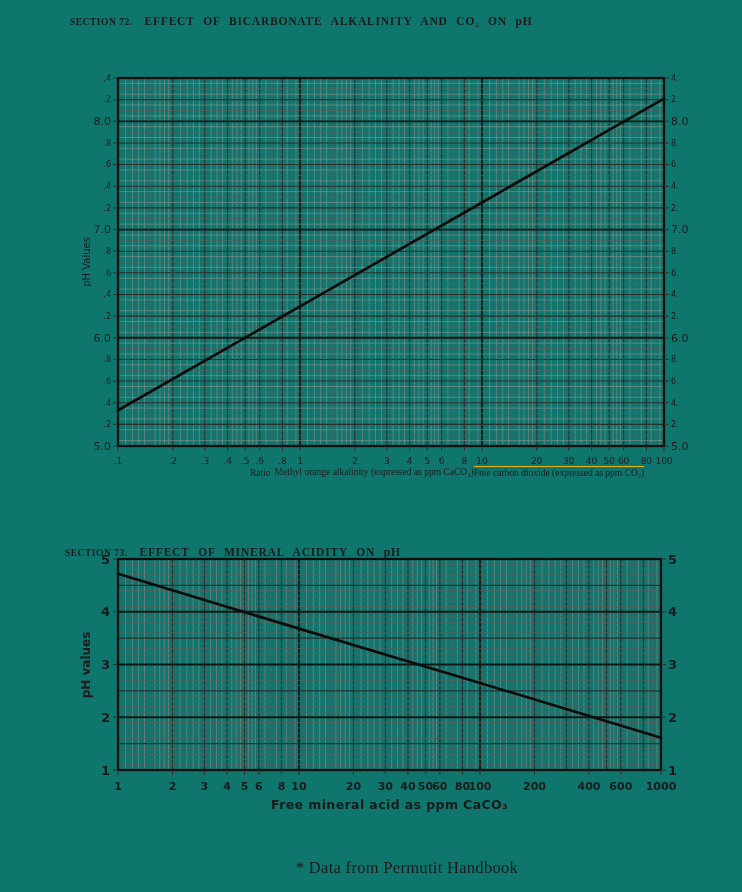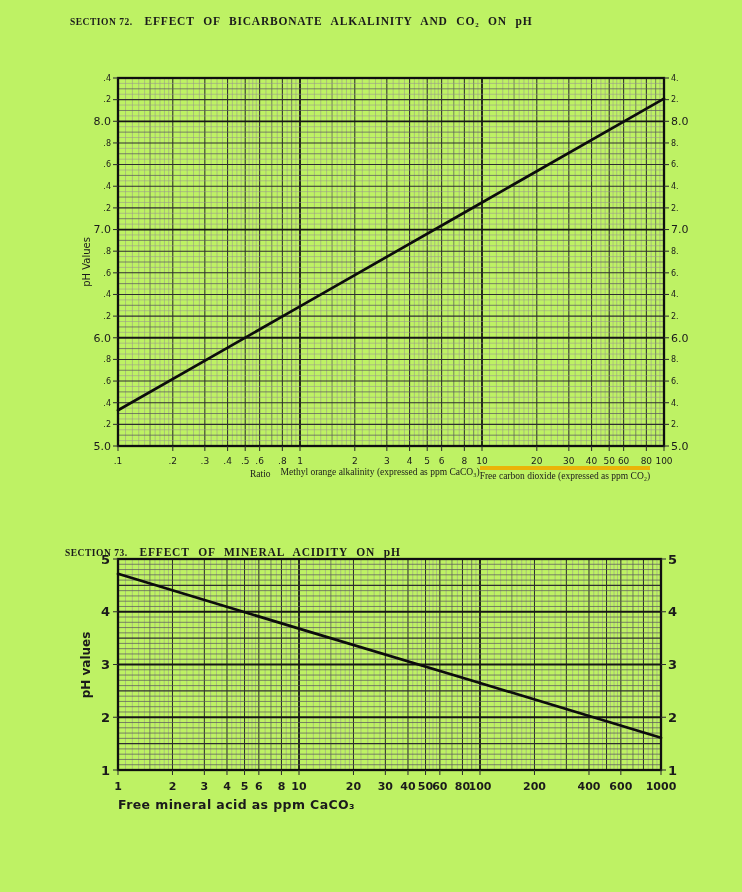--- a/index.html
+++ b/index.html
@@ -1,39 +1,39 @@
 <!DOCTYPE html>
 <html><head>
 <meta charset="utf-8">
 <style>
   html,body{margin:0;padding:0;background:#ffffff;}
   .page{
     position:relative;width:742px;height:892px;overflow:hidden;
-    background:#bef264;color:#1b1b1b;
+    background:#0f766e;color:#1b1b1b;
     font-family:"Liberation Serif",serif;
   }
   .heading{position:absolute;white-space:nowrap;font-weight:bold;}
   .sec-label{font-size:9.5px;letter-spacing:.5px;margin-right:12px;}
   .sec-title{font-size:11.5px;letter-spacing:.8px;word-spacing:5px;}
   svg.canvas{position:absolute;left:0;top:0;}
   svg text{font-family:"DejaVu Sans",sans-serif;fill:#1b1b1b;}
   .gmaj{stroke:#161616;stroke-width:1.8;}
   .gmid{stroke:#2f2f2f;stroke-width:1.05;}
   .gnorm{stroke:#5d5d5d;stroke-width:.75;}
   .glight{stroke:#999590;stroke-width:.55;}
   .border{fill:none;stroke:#0f0f0f;stroke-width:2.3;}
   .dline{fill:none;stroke:#0c0c0c;stroke-width:2.7;stroke-linecap:round;}
   .ratio-wrap{
-    position:absolute;left:250px;top:466px;display:flex;align-items:center;gap:10px;
+    position:absolute;left:250px;top:466px;display:flex;align-items:center;gap:4px;
     font-size:9.5px;font-family:"Liberation Serif",serif;color:#1b1b1b;
   }
   .frac{display:inline-flex;flex-direction:row;text-align:center;line-height:1.35;}
-  .frac .den{border-top:4px solid #eab308;}
+  .frac .den{border-top:1px solid #eab308;}
   .x-title2{
-    position:absolute;left:118px;top:797px;width:543px;text-align:left;
+    position:absolute;left:118px;top:797px;width:543px;text-align:center;
     font-family:"DejaVu Sans",sans-serif;font-weight:bold;font-size:12.5px;letter-spacing:.4px;
   }
   .caption{
     position:absolute;left:74px;top:858px;width:666px;text-align:center;
     font-size:16.5px;font-family:"Liberation Serif",serif;letter-spacing:.3px;
   }
 </style>
 </head>
 <body>
 
@@ -571,14 +571,15 @@
       <span class="den">Free carbon dioxide (expressed as ppm CO₂)</span>
     </span>
   </div>
 
   <div class="heading" style="left:65px;top:526px;margin-top:16px;">
     <span class="sec-label">SECTION 73.</span><span class="sec-title">EFFECT OF MINERAL ACIDITY ON pH</span>
   </div>
 
   <div class="x-title2">Free mineral acid as ppm CaCO₃</div>
 
+  <div class="caption">* Data from Permutit Handbook</div>
 
 </div>
 
 </body></html>

